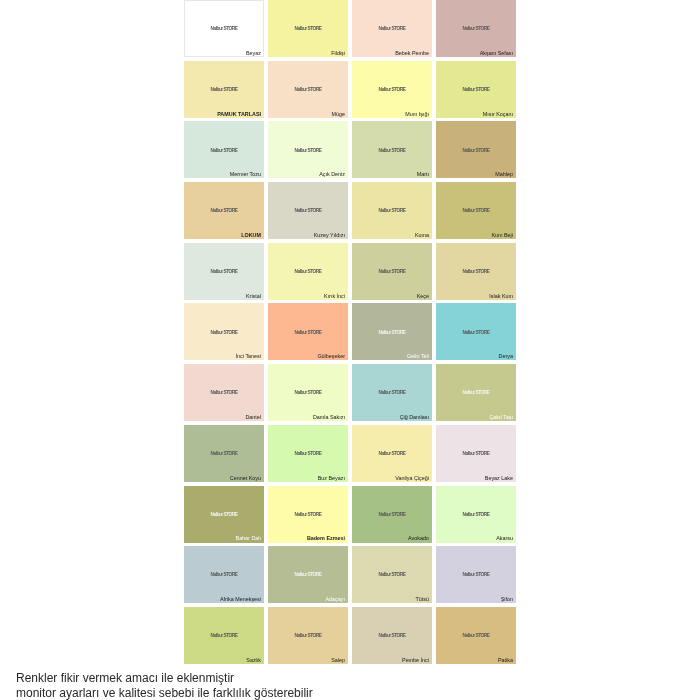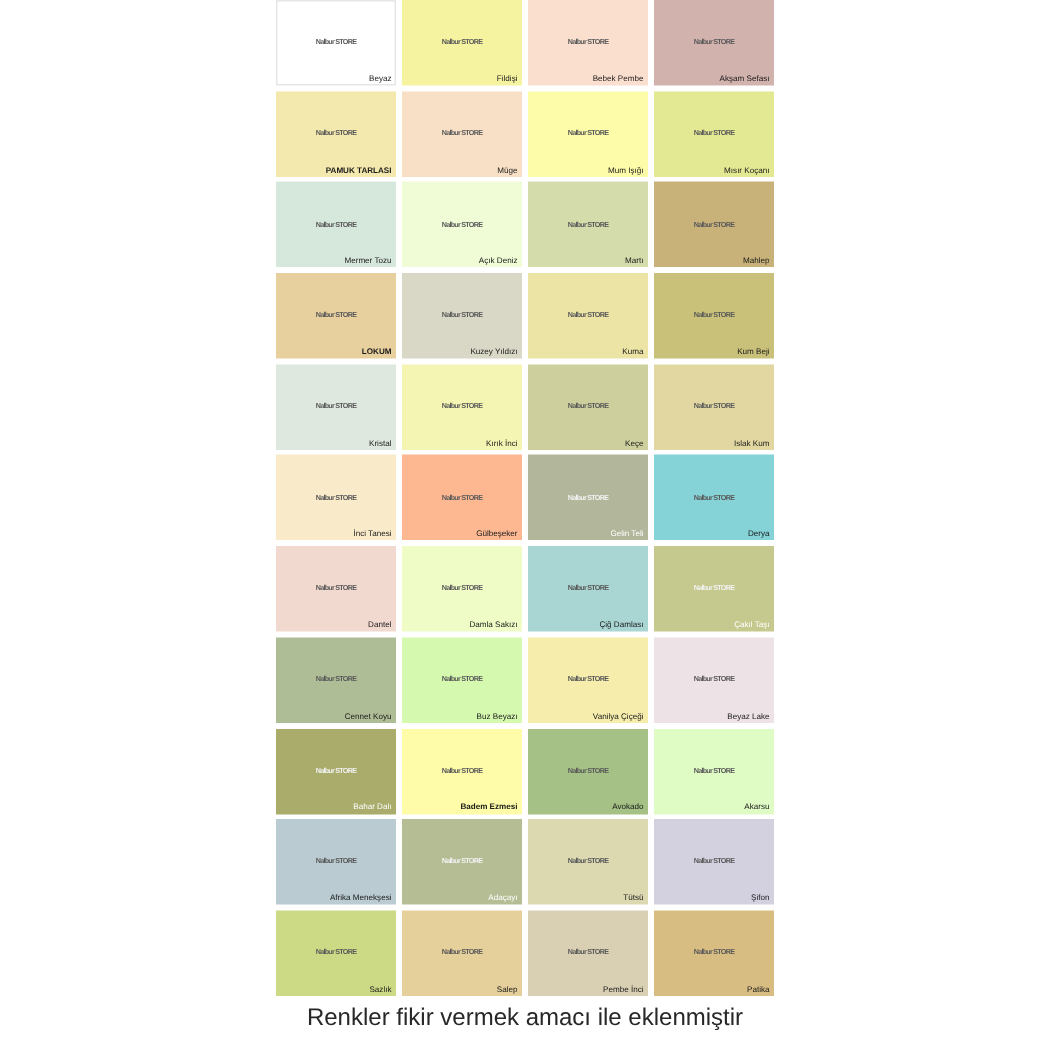--- a/index.html
+++ b/index.html
@@ -14,22 +14,22 @@
   .swatch{position:relative;height:57px;box-sizing:border-box;}
   .swatch.bordered{box-shadow:inset 0 0 0 1px #e6e6e6;}
   .wm{position:absolute;left:0;right:0;top:27.2px;
       text-align:center;font-size:4.8px;letter-spacing:-0.5px;font-weight:bold;
       color:#5a5a5a;opacity:1;white-space:nowrap;line-height:4px;}
   .wm.light{color:#f2f2f2;}
   .nm{position:absolute;right:3px;bottom:1.2px;font-size:5.4px;
       color:#1a1a1a;white-space:nowrap;line-height:5px;}
   .nm.bold{font-weight:bold;}
   .nm.light{color:#ffffff;}
-  #caption{position:absolute;left:0;right:0;top:671px;text-align:center;
-      font-size:16px;color:#282828;line-height:15px;}
+  #caption{position:absolute;left:0;right:0;top:671px;text-align:left;
+      font-size:12px;color:#282828;line-height:15px;padding-left:16px;}
 </style>
 </head>
 <body>
 
 <div id="sheet">
   <div id="grid">
       <div class="swatch bordered" style="background: rgb(255, 255, 255);">
         <div class="wm">Nalbur STORE</div>
         <div class="nm">Beyaz</div>
       </div>
@@ -201,14 +201,15 @@
         <div class="wm">Nalbur STORE</div>
         <div class="nm">Pembe İnci</div>
       </div>
       <div class="swatch" style="background: rgb(215, 189, 130);">
         <div class="wm">Nalbur STORE</div>
         <div class="nm">Patika</div>
       </div>
     </div>
   <div id="caption">
     <div>Renkler fikir vermek amacı ile eklenmiştir</div>
+    <div>monitor ayarları ve kalitesi sebebi ile farklılık gösterebilir</div>
   </div>
 </div>
 
 </body></html>

